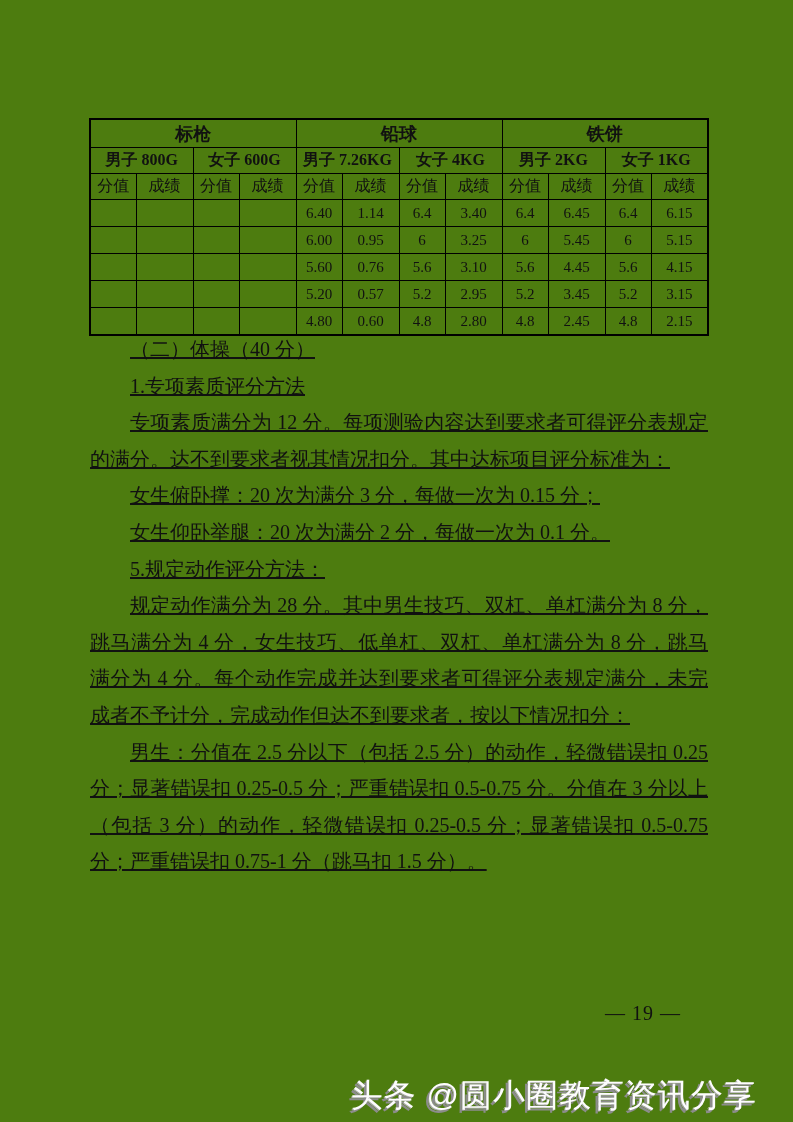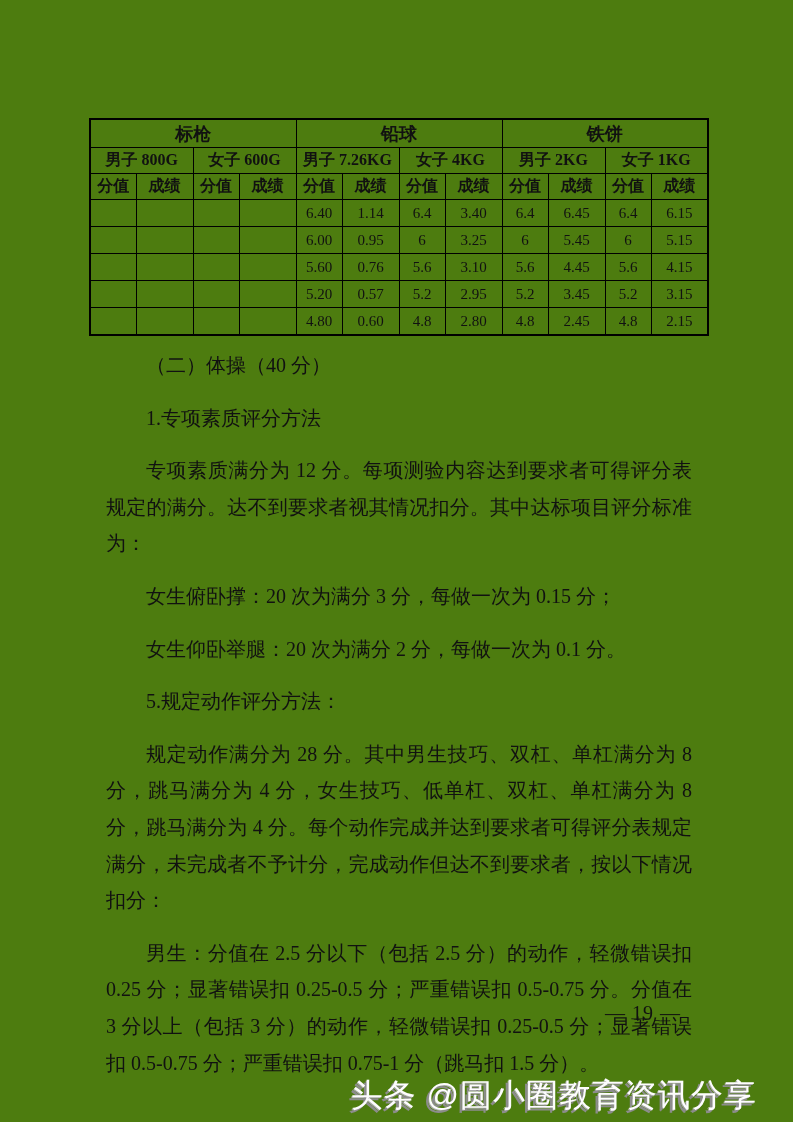--- a/index.html
+++ b/index.html
@@ -23,29 +23,29 @@
   table.score td{
     border:1px solid #000;
     text-align:center;
     vertical-align:middle;
     padding:0;
     overflow:hidden;
     white-space:nowrap;
   }
   tr.group-row td{height:27px;font-size:18px;font-weight:bold;}
   tr.sub-row td{height:25px;font-size:16px;font-weight:bold;margin-top:47px;}
-  tr.colhead-row td{height:25px;font-size:16px;font-weight:bold;}
+  tr.colhead-row td{height:25px;font-size:16px;font-weight:normal;}
   tr.data-row td{height:26px;font-size:15px;font-weight:normal;}
   
   .body-text{
     position:absolute;top:331px;left:90px;width:618px;
     font-size:20px;line-height:36.6px;
     text-align:justify;
   }
-  .body-text p{margin:16px;}
+  .body-text p{margin:0;text-decoration:underline;}
   .indent{text-indent:2em;}
   
   .page-number{
     position:absolute;top:1002px;right:112px;
     font-size:20px;letter-spacing:1px;
   }
   
   .watermark{
     position:absolute;top:1074px;right:36px;
     font-family:"Liberation Sans","DejaVu Sans",sans-serif;

